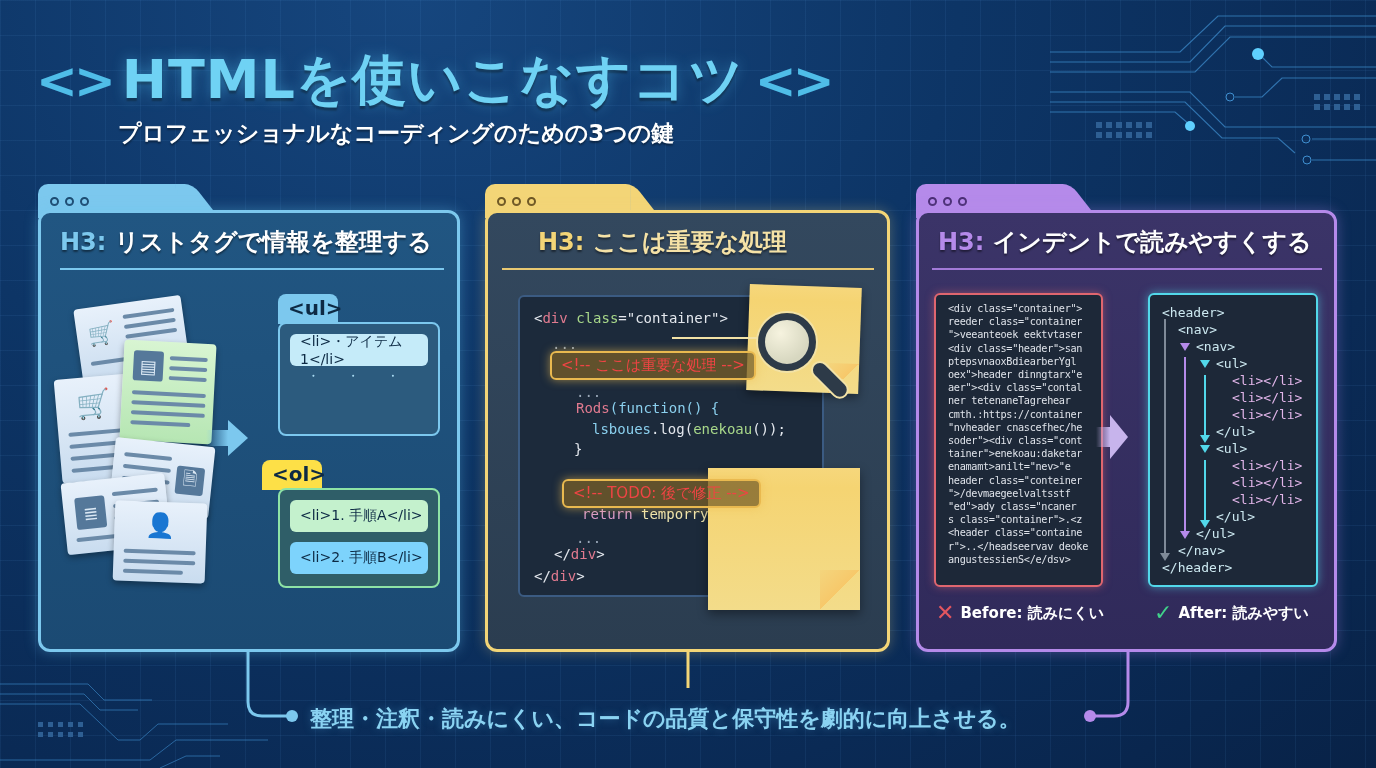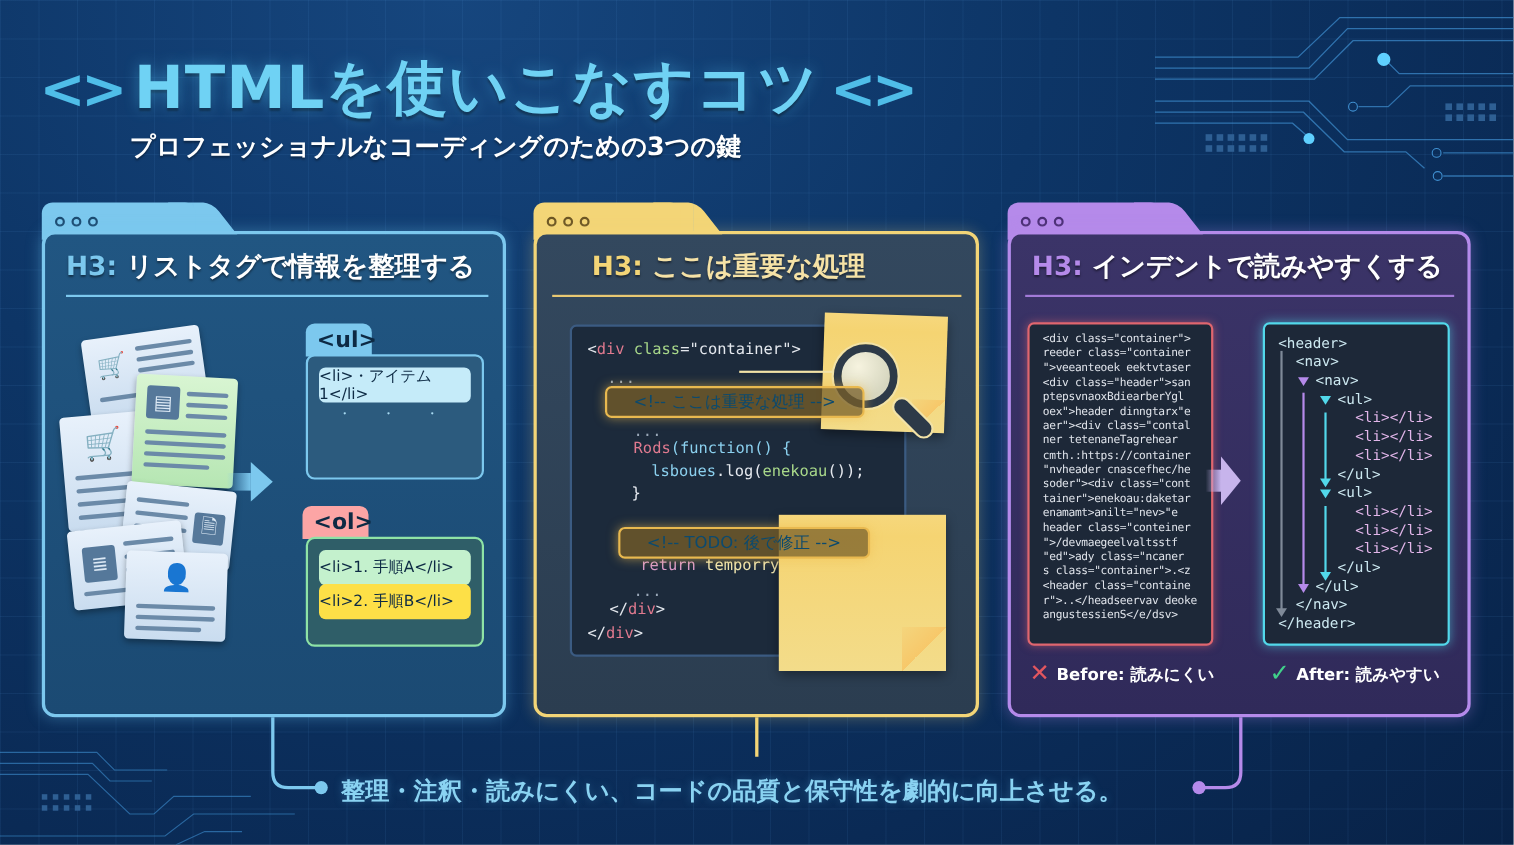--- a/index.html
+++ b/index.html
@@ -24,29 +24,29 @@
 #c1tab .dot{border-color:#1c4a70}
 .doc{position:absolute;background:linear-gradient(#e8f1fb,#c9dcef);border-radius:4px;box-shadow:0 3px 6px rgba(0,0,0,.35)}
 .doc .ln{position:absolute;height:4px;background:#6b8aa8;border-radius:2px}
 .doc .ico{position:absolute;background:#55789a;border-radius:3px;color:#dce9f5;font-size:18px;display:flex;align-items:center;justify-content:center}
 .doc.green{background:linear-gradient(#d8f5d2,#b6e6b3)}
 .arrow1{position:absolute;left:228px;top:420px;width:0;height:0;border-top:18px solid transparent;border-bottom:18px solid transparent;border-left:20px solid #7cc8ee}
 .arrow1::before{content:"";position:absolute;left:-42px;top:-8px;width:22px;height:16px;background:linear-gradient(90deg,rgba(124,200,238,0),#7cc8ee)}
 .folder{position:absolute;border-radius:8px;border:2px solid}
 .ftab{position:absolute;height:30px;border-radius:8px 8px 0 0;font-size:20px;font-weight:bold;color:#0d2a44;padding:2px 10px;font-family:"DejaVu Sans",sans-serif}
 .ftab::after{content:"";position:absolute;right:-18px;top:0;width:30px;height:30px;background:inherit;transform:skewX(38deg);border-radius:0 6px 0 0;z-index:-1}
-.li{position:absolute;left:10px;right:10px;height:32px;border-radius:6px;font-size:14px;color:#0d2a44;display:flex;align-items:center;font-family:"DejaVu Sans",sans-serif}
+.li{position:absolute;left:10px;right:10px;height:32px;border-radius:6px;font-size:14px;color:#0d2a44;display:flex;align-items:center;padding-left:10px;font-family:"DejaVu Sans",sans-serif}
 
 #c2{left:485px;top:210px;width:405px;height:442px;background:linear-gradient(#33485e,#2b3d50);border-color:#f3d577;box-shadow:0 0 14px rgba(243,213,119,.3)}
 #c2tab{left:485px;top:184px;width:134px;background:#f3d577}
 #c2tab .dot{border-color:#6b5524}
 .editor{position:absolute;left:518px;top:295px;width:306px;height:302px;background:#1c2a3b;border:2px solid #3b5b82;border-radius:6px}
 .code{position:absolute;font-family:"DejaVu Sans Mono","Liberation Mono",monospace;font-size:14px;color:#e4e8ee;white-space:pre}
 .kw{color:#e07a8f}.at{color:#a8d88a}.fn{color:#8bd0ee}.rt{color:#d99ac9}.tx{color:#f0e6b0}
-.comment{position:absolute;border:2px solid #e9b94f;background:rgba(120,95,40,.75);border-radius:6px;color:#0c4a6e;font-size:15px;padding:3px 24px;box-shadow:0 0 10px rgba(240,190,80,.6);white-space:nowrap;font-family:"DejaVu Sans",sans-serif}
+.comment{position:absolute;border:2px solid #e9b94f;background:rgba(120,95,40,.75);border-radius:6px;color:#ef4444;font-size:15px;padding:3px 9px;box-shadow:0 0 10px rgba(240,190,80,.6);white-space:nowrap;font-family:"DejaVu Sans",sans-serif}
 .sticky{position:absolute;background:linear-gradient(#f6d77c 0%,#f5d472 14%,#f3dc8a 100%);box-shadow:0 4px 10px rgba(0,0,0,.4)}
 .curl{position:absolute;right:0;bottom:0;width:30px;height:30px;background:linear-gradient(135deg,#f4d57d 0%,#f7c86a 50%,transparent 50%)}
 .mag{position:absolute;left:758px;top:313px;width:58px;height:58px;border-radius:50%;border:7px solid #2d3a48;background:radial-gradient(circle at 35% 30%,#f6f3df,#d7d7c0 70%);box-shadow:0 0 0 2px #f2e2a6}
 .mag-handle{position:absolute;left:808px;top:365px;width:14px;height:42px;background:#2d3a48;border-radius:7px;transform:rotate(-45deg);transform-origin:top center;box-shadow:0 0 0 2px #f2e2a6}
 
 #c3{left:916px;top:210px;width:421px;height:442px;background:linear-gradient(#3b3468,#302a5a);border-color:#b58aea;box-shadow:0 0 14px rgba(181,138,234,.35)}
 #c3tab{left:916px;top:184px;width:140px;background:#b58aea}
 #c3tab .dot{border-color:#4a2e74}
 .before{position:absolute;left:934px;top:293px;width:169px;height:294px;background:#1d2838;border:2px solid #e0666f;border-radius:6px;box-shadow:0 0 8px rgba(224,102,111,.5);overflow:hidden}
 .before .bl{font-family:"DejaVu Sans Mono","Liberation Mono",monospace;font-size:10.2px;line-height:13.2px;white-space:pre;color:#dfe3ea;padding:7px 0 0 12px;letter-spacing:-.3px}
@@ -196,24 +196,24 @@
     <div class="ln" style="left:10px;top:68px;width:60px"></div>
 </div>
 <div class="arrow1"></div>
 
 <div class="ftab" style="left:278px;top:294px;width:60px;background:#7cc8ee">&lt;ul&gt;</div>
 <div class="folder" style="left:278px;top:322px;width:162px;height:114px;background:#2c5b7e;border-color:#7cc8ee">
   <div class="li" style="top:10px;background:#c5ebf9">&lt;li&gt;・アイテム1&lt;/li&gt;</div>
   <div style="position:absolute;top:44px;left:0;right:0;text-align:center;color:#a9dbf2;font-size:12px;letter-spacing:12px">・ ・ ・</div>
 </div>
 
-<div class="ftab" style="left:275px;top:460px;width:60px;background:#fca5a5">&lt;ol&gt;</div>
+<div class="ftab" style="left:262px;top:460px;width:60px;background:#fde047">&lt;ol&gt;</div>
 <div class="folder" style="left:278px;top:488px;width:162px;height:100px;background:#2f5e68;border-color:#8ee3a6">
   <div class="li" style="top:10px;background:#c4f1cd">&lt;li&gt;1. 手順A&lt;/li&gt;</div>
-  <div class="li" style="top:41px;background:#fde047">&lt;li&gt;2. 手順B&lt;/li&gt;</div>
+  <div class="li" style="top:52px;background:#7dd3fc">&lt;li&gt;2. 手順B&lt;/li&gt;</div>
 </div>
 
 <div class="tab" id="c2tab">
   <span class="dot"></span>
   <span class="dot"></span>
   <span class="dot"></span>
 </div>
 <div class="card" id="c2"></div>
 <div class="card-title" style="left:538px;top:226px;color:#f5dc8e">
   <span class="h3" style="color:#f3d577">H3:</span>

